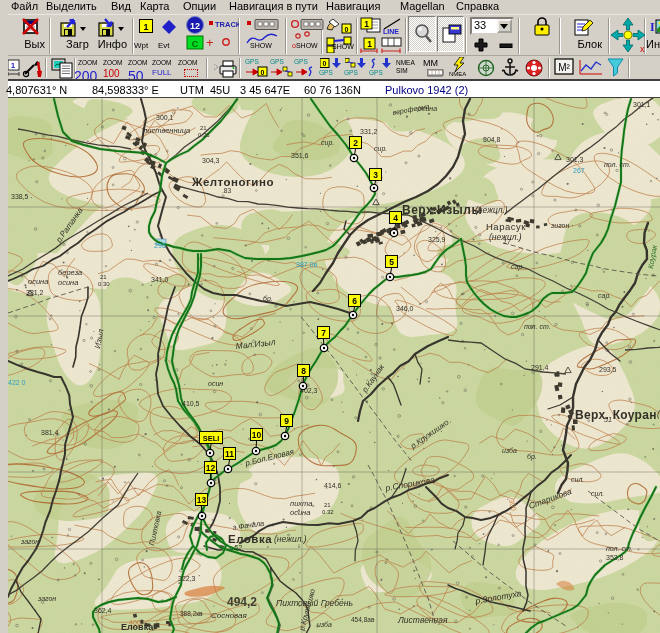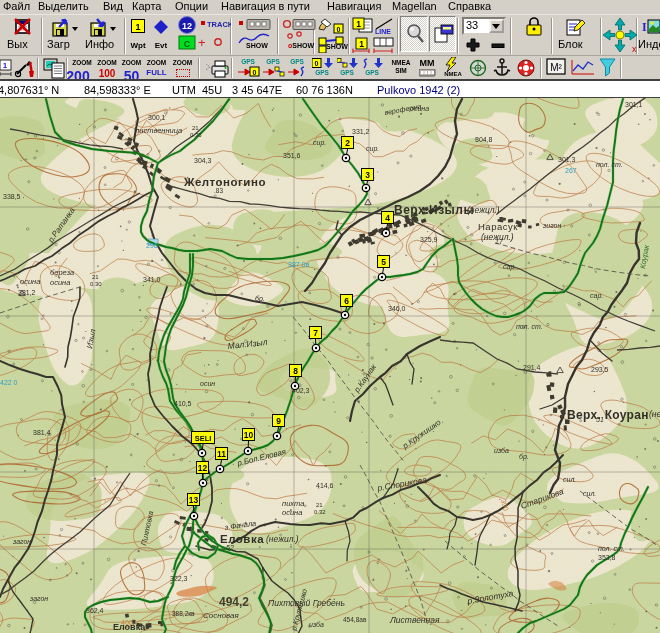--- a/index.html
+++ b/index.html
@@ -1,49 +1,49 @@
 <!DOCTYPE html>
 <html><head>
 <meta charset="utf-8">
 <style>
 * { margin:0; padding:0; box-sizing:border-box; }
 html,body { width:660px; height:633px; overflow:hidden; background:#d4d0c8;
   font-family:"Liberation Sans", sans-serif; }
-#root { position:relative; width:600px; height:633px; }
+#root { position:relative; width:600px; height:633px;margin-left:8px; }
 .menubar { position:absolute; left:0; top:0; width:660px; height:14px;
   background:#d4d0c8; font-size:11px; color:#000; white-space:nowrap; }
 .menubar span { position:absolute; top:0px; }
 .tb1 { position:absolute; left:0; top:14px; width:660px; height:41px; background:#d4d0c8;
   border-top:1px solid #e8e6e0; }
 .tb2 { position:absolute; left:0; top:55px; width:660px; height:24px; background:#d4d0c8;
   border-top:1px solid #aaa69e; }
 .status { position:absolute; left:0; top:79px; width:660px; height:19px; background:#fff;
   border-top:2px solid #404040; border-bottom:1px solid #404040; font-size:11px; color:#000; }
 .status span { position:absolute; top:3px; }
 .map { position:absolute; left:0; top:98px; width:660px; height:535px; overflow:hidden; }
 .sep1 { position:absolute; top:3px; width:2px; height:36px;
   border-left:1px solid #9a968e; border-right:1px solid #ffffff; }
 .sep2 { position:absolute; top:2px; width:2px; height:20px;
   border-left:1px solid #9a968e; border-right:1px solid #ffffff; }
-.cap { position:absolute; font-size:11px; color:#000; text-align:left; }
-.cap2 { position:absolute; font-size:6.5px; font-weight:bold; color:#000; text-align:center; }
+.cap { position:absolute; font-size:11px; color:#000; text-align:right; }
+.cap2 { position:absolute; font-size:6.5px; font-weight:normal; color:#000; }
 .ib { position:absolute; }
 </style>
 </head>
 <body>
 <div id="root">
 
 <div class="menubar">
   <span style="left:3px">Файл</span>
   <span style="left:38px">Выделить</span>
   <span style="left:103px">Вид</span>
   <span style="left:132px">Карта</span>
   <span style="left:175px">Опции</span>
   <span style="left:221px">Навигация в пути</span>
-  <span style="left:327px">Навигация</span>
+  <span style="left:318px">Навигация</span>
   <span style="left:392px">Magellan</span>
   <span style="left:448px">Справка</span>
 </div>
 
 <div class="tb1">
   <div class="sep1" style="left:41px"></div>
   <div class="sep1" style="left:124px"></div>
   <div class="sep1" style="left:230px"></div>
   <div class="sep1" style="left:277px"></div>
   <div class="sep1" style="left:313px"></div>

